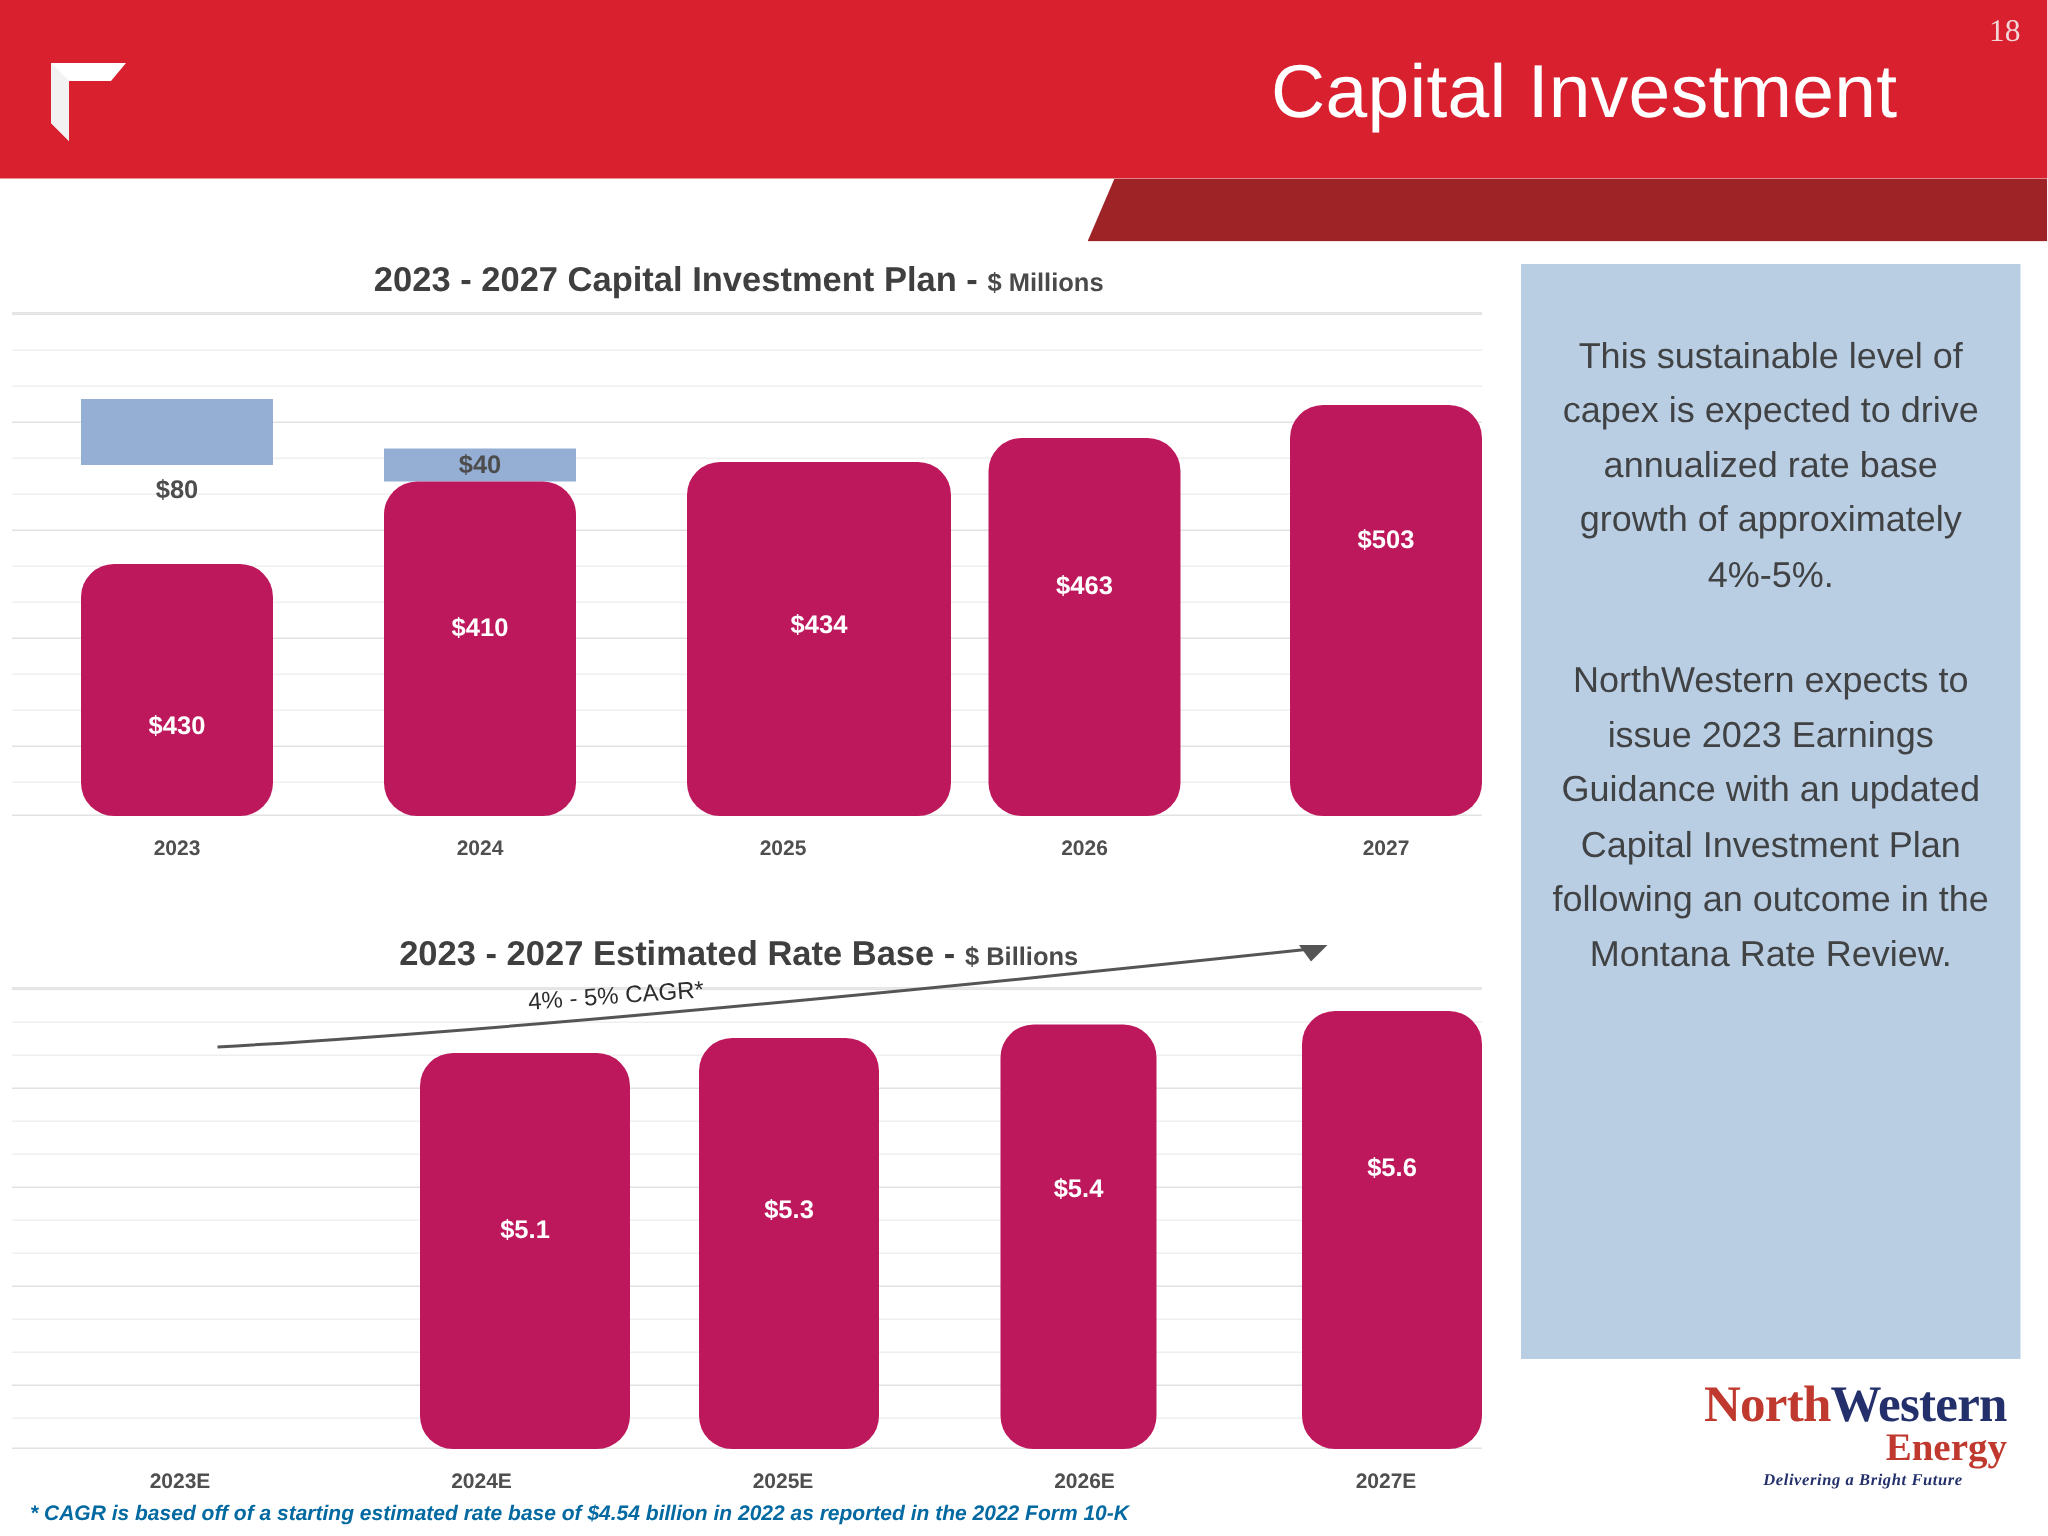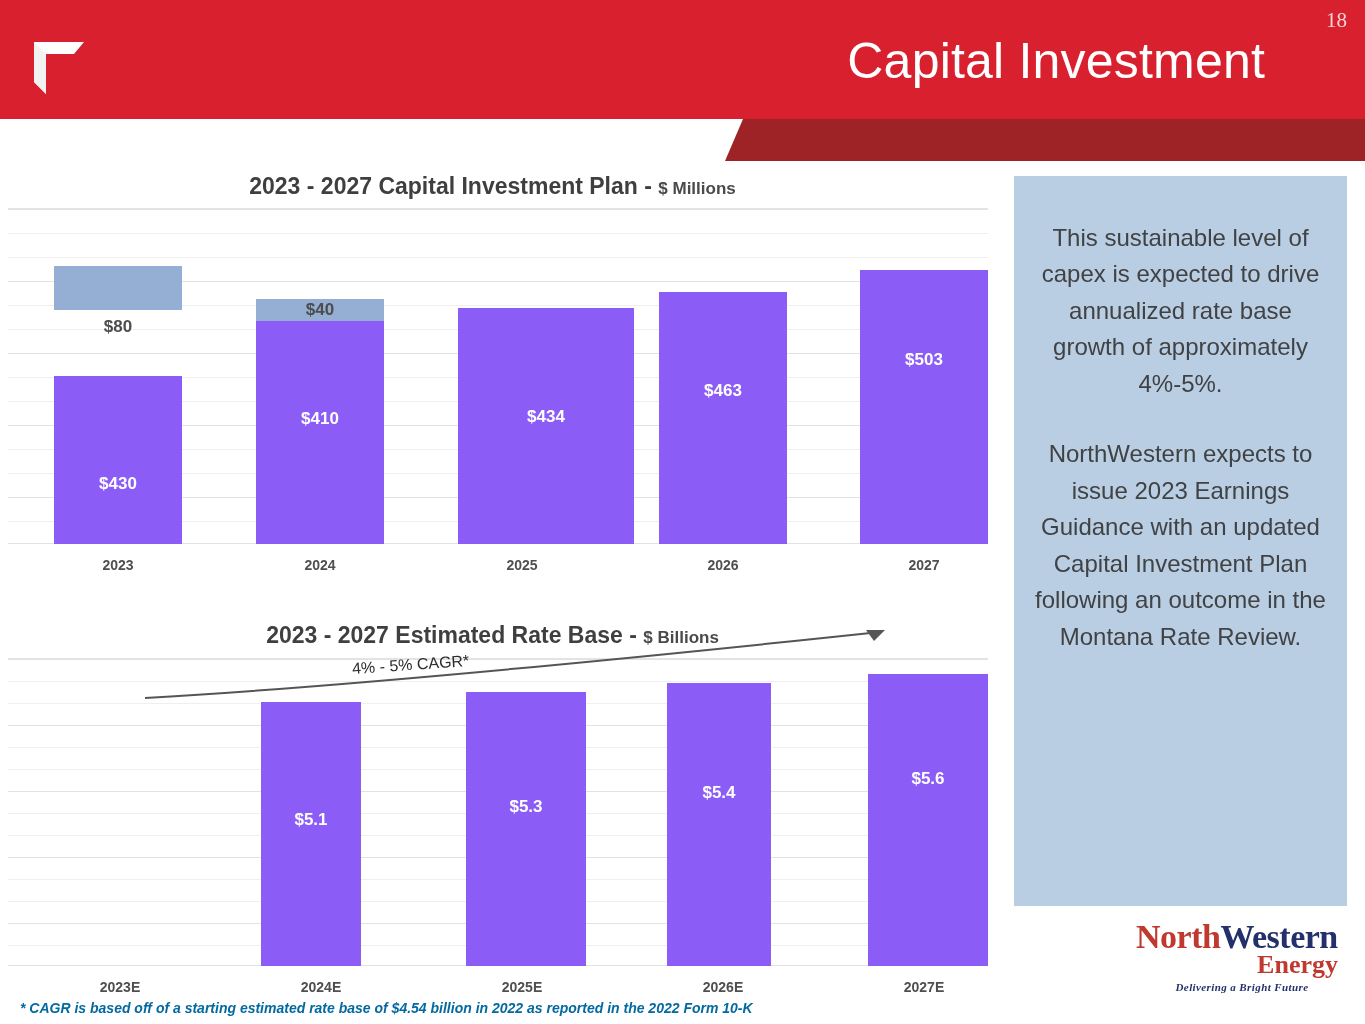--- a/index.html
+++ b/index.html
@@ -44,21 +44,21 @@
     position:absolute;left:8px;width:980px;background:#ffffff;
     border-top:1px solid #e4e4e4;
   }
   .gridlines{position:absolute;left:0;top:0;width:100%;height:100%;}
   .gridlines div{
     position:absolute;left:0;width:100%;height:1px;background:#efefef;
   }
   .gridlines div.major{background:#e2e2e2;}
   .bar-wrap{position:absolute;bottom:0;}
   .seg{position:absolute;left:0;width:100%;}
-  .seg.base{background:#8b5cf6;}
+  .seg.base{background:#be185d;border-radius:22px;}
   .seg.yellow{background:#95aed4;}
   .seg-label{
     position:absolute;left:0;width:100%;text-align:center;
     font-size:17px;font-weight:bold;
   }
   .seg-label.on-dark{color:#ffffff;}
   .seg-label.on-light{color:#4d4d4d;}
   .cat-label{
     position:absolute;text-align:center;font-size:14px;
     font-weight:bold;color:#4f4f4f;
@@ -229,21 +229,21 @@
         <div style="top:176px;"></div>
       <div style="top:198px;" class="major"></div>
         <div style="top:220px;"></div>
         <div style="top:242px;"></div>
       <div style="top:264px;" class="major"></div>
         <div style="top:286px;"></div>
         <div style="top:306px;" class="major"></div>
     </div>
 
 
-    <div class="bar-wrap" style="left:253px;width:100px;height:264px;">
+    <div class="bar-wrap" style="left:272px;width:140px;height:264px;">
       <div class="seg base" style="bottom:0;height:264px;">
         <div class="seg-label on-dark" style="top:108px;">$5.1</div>
       </div>
     </div>
 
     <div class="bar-wrap" style="left:458px;width:120px;height:274px;">
       <div class="seg base" style="bottom:0;height:274px;">
         <div class="seg-label on-dark" style="top:105px;">$5.3</div>
       </div>
     </div>

